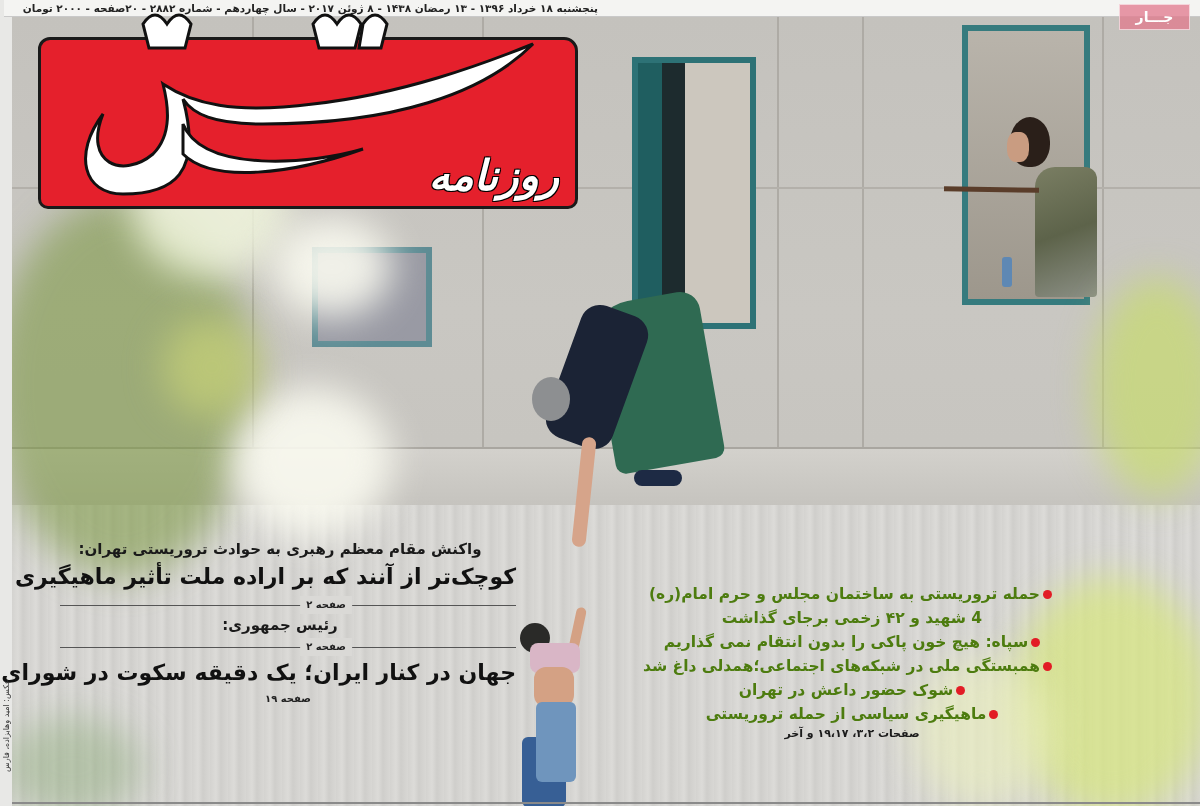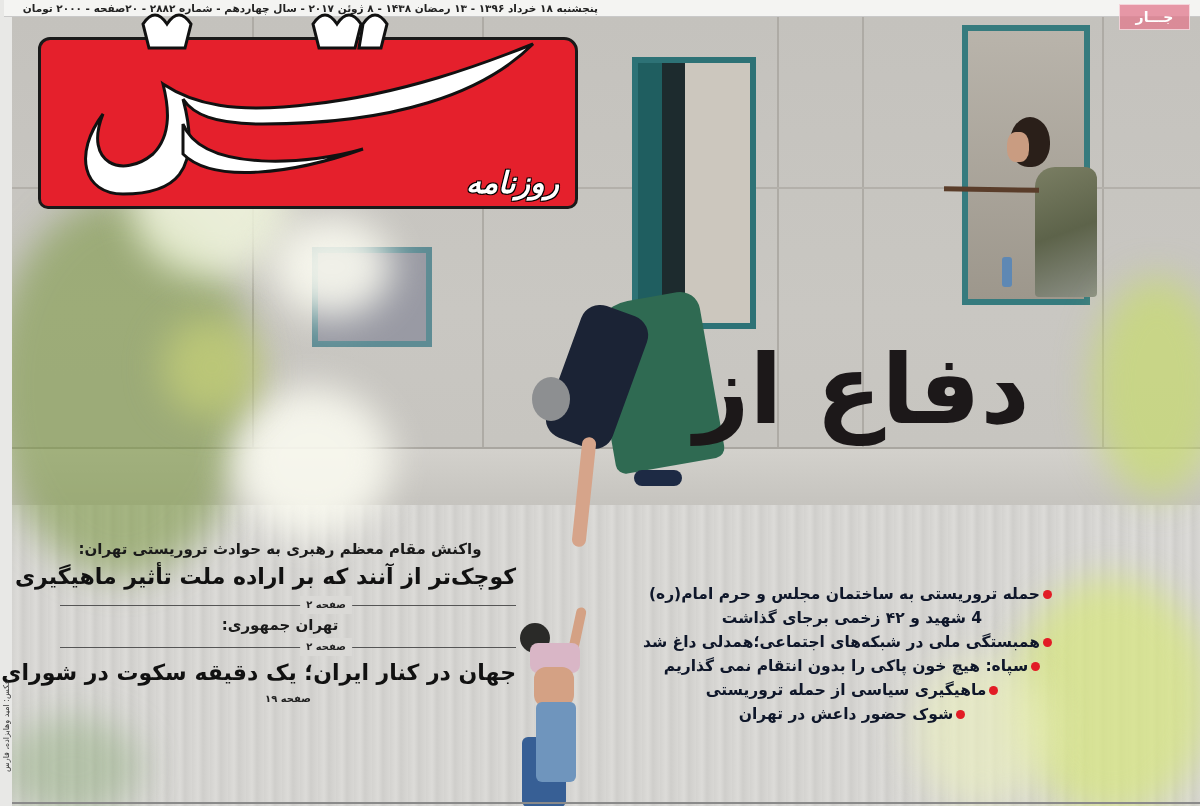--- a/index.html
+++ b/index.html
@@ -67,38 +67,38 @@
   .child-arm { position: absolute; left: 60px; top: 0; width: 10px; height: 50px; background: #d4a184; border-radius: 5px; transform: rotate(12deg); }
   .adult-jeans { position: absolute; left: 10px; top: 130px; width: 44px; height: 70px; background: #375f95; border-radius: 6px; }
 
   
   .blob { position: absolute; border-radius: 50%; filter: blur(18px); }
 
   
   .masthead { position: absolute; left: 38px; top: 37px; width: 540px; height: 172px;
     background: #e5202c; border: 3px solid #1a1a1a; border-radius: 12px 14px 10px 10px; }
   .masthead-logo { position: absolute; left: 22px; top: -36px; width: 490px; height: 210px; }
-  .masthead-sub { position: absolute; right: 16px; bottom: 6px; color: #fff; font-size: 30px; font-weight: bold;
+  .masthead-sub { position: absolute; right: 16px; bottom: 6px; color: #fff; font-size: 42px; font-weight: bold;
     font-style: italic; font-family: "DejaVu Serif", serif; direction: rtl;
     text-shadow: 1px 1px 0 #000, -1px -1px 0 #000, 1px -1px 0 #000, -1px 1px 0 #000; }
 
   
   .watermark { position: absolute; right: 10px; top: 4px; width: 71px; height: 26px;
     background: rgba(226, 120, 140, 0.75); border: 1px solid rgba(255,255,255,.6);
     color: #fff; font-size: 14px; font-weight: bold; text-align: center; line-height: 24px; direction: rtl; }
 
   
   .headline { position: absolute; right: 108px; top: 330px; width: 460px; text-align: center;
     direction: rtl; color: #1c1819; font-weight: bold; font-family: "DejaVu Sans", sans-serif; }
   .headline .l1 { display: block; font-size: 96px; line-height: 120px; letter-spacing: -2px; }
   .headline .l2 { display: block; font-size: 104px; line-height: 130px; letter-spacing: -2px; }
 
   
   .bullets { position: absolute; right: 148px; top: 582px; width: 400px; direction: rtl; text-align: center; }
-  .bullet { font-size: 15.5px; font-weight: bold; color: #0f172a; line-height: 24px; white-space: nowrap; }
+  .bullet { font-size: 15.5px; font-weight: bold; color: #4d7c0f; line-height: 24px; white-space: nowrap; }
   .bullet .dot { display: inline-block; width: 9px; height: 9px; background: #e21c25; border-radius: 50%; margin-left: 3px; vertical-align: middle; }
   .bullet-pages { font-size: 11px; font-weight: bold; color: #1b1b1b; margin-top: 1px; }
 
   
   .stories { position: absolute; left: 60px; top: 538px; width: 456px; direction: rtl; }
   .story-kicker { text-align: center; font-size: 15px; font-weight: bold; color: #1a1a1a; line-height: 22px; padding-right: 16px; }
   .story-title { text-align: center; font-size: 22px; font-weight: bold; color: #111; line-height: 34px; letter-spacing: -0.5px; white-space: nowrap; }
   .story-sep { position: relative; height: 16px; margin: 2px 0; }
   .story-sep .line { position: absolute; left: 0; right: 0; top: 9px; height: 1px; background: #555; }
   .story-sep .label { position: absolute; left: 50%; transform: translateX(-50%); top: 0; background: #dad9d6;
@@ -181,53 +181,53 @@
         <path d="M120 120 C 140 170, 250 160, 300 145 C 230 170, 150 180, 120 150 Z"></path>
         <path d="M250 20 q 12 -18 24 0 q 12 -18 24 0 l -6 24 h -36 z"></path>
         <path d="M300 20 q 12 -18 24 0 l -6 24 h -22 z"></path>
         <path d="M80 20 q 12 -18 24 0 q 12 -18 24 0 l -6 24 h -36 z"></path>
       </g>
     </svg>
     <span class="masthead-sub">روزنامه</span>
   </div>
 
   <div class="headline">
-    <span class="l1">دفاع از</span>
   </div>
 
   <div class="bullets">
     <div class="bullet">
       <span class="dot"></span><span>حمله تروریستی به ساختمان مجلس و حرم امام(ره)</span>
     </div>
     <div class="bullet">4 شهید و ۴۲ زخمی برجای گذاشت</div>
     <div class="bullet">
+      <span class="dot"></span><span>سپاه: هیچ خون پاکی را بدون انتقام نمی گذاریم</span>
+    </div>
+    <div class="bullet">
       <span class="dot"></span><span>همبستگی ملی در شبکه‌های اجتماعی؛همدلی داغ شد</span>
     </div>
     <div class="bullet">
-      <span class="dot"></span><span>سپاه: هیچ خون پاکی را بدون انتقام نمی گذاریم</span>
+      <span class="dot"></span><span>شوک حضور داعش در تهران</span>
     </div>
     <div class="bullet">
       <span class="dot"></span><span>ماهیگیری سیاسی از حمله تروریستی</span>
     </div>
-    <div class="bullet">
-      <span class="dot"></span><span>شوک حضور داعش در تهران</span>
-    </div>
+    <div class="bullet-pages">صفحات ۳،۲، ۱۹،۱۷ و آخر</div>
   </div>
 
   <div class="stories">
     <div class="story">
       <div class="story-kicker">واکنش مقام معظم رهبری به حوادث تروریستی تهران:</div>
       <div class="story-title">کوچک‌تر از آنند که بر اراده ملت تأثیر ماهیگیری</div>
       <div class="story-sep">
         <div class="line"></div>
         <span class="label">صفحه ۲</span>
       </div>
     </div>
     <div class="story">
-      <div class="story-kicker">تهران جمهوری:</div>
+      <div class="story-kicker">رئیس جمهوری:</div>
       <div class="story-sep">
         <div class="line"></div>
         <span class="label">صفحه ۲</span>
       </div>
     </div>
     <div class="story">
       <div class="story-title">جهان در کنار ایران؛ یک دقیقه سکوت در شورای امنیت</div>
       <div class="story-page">صفحه ۱۹</div>
     </div>
   </div>

